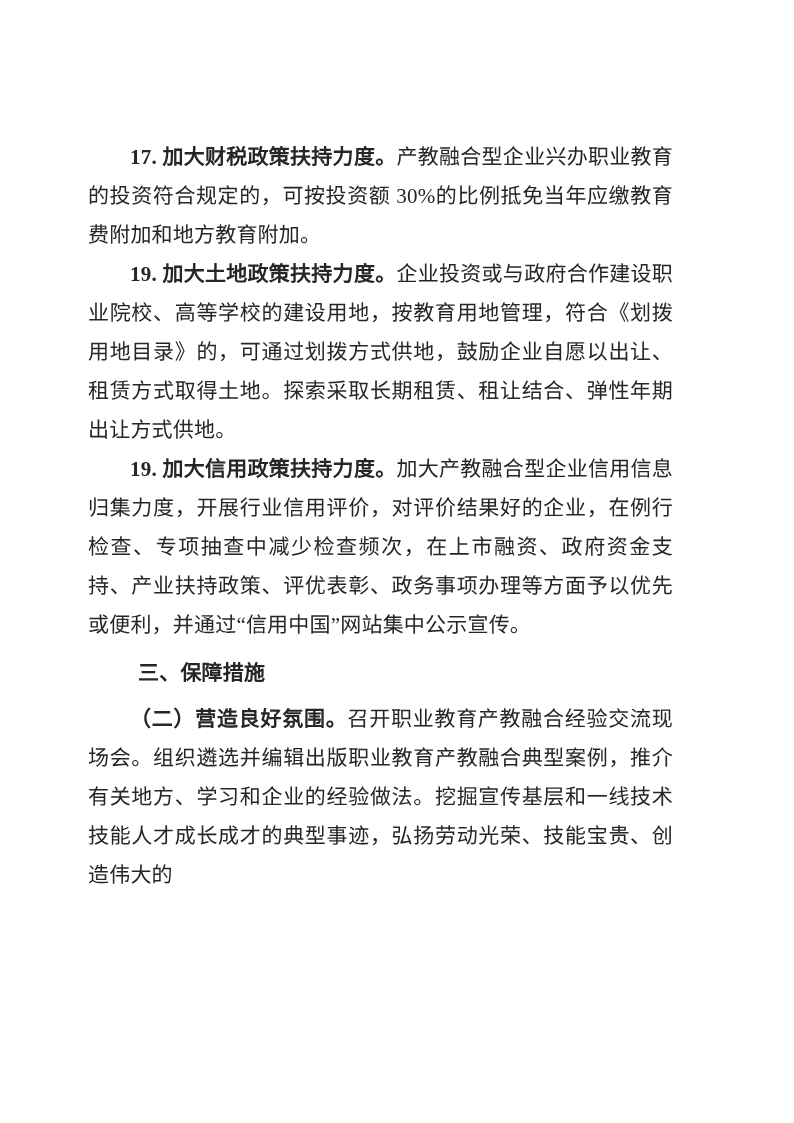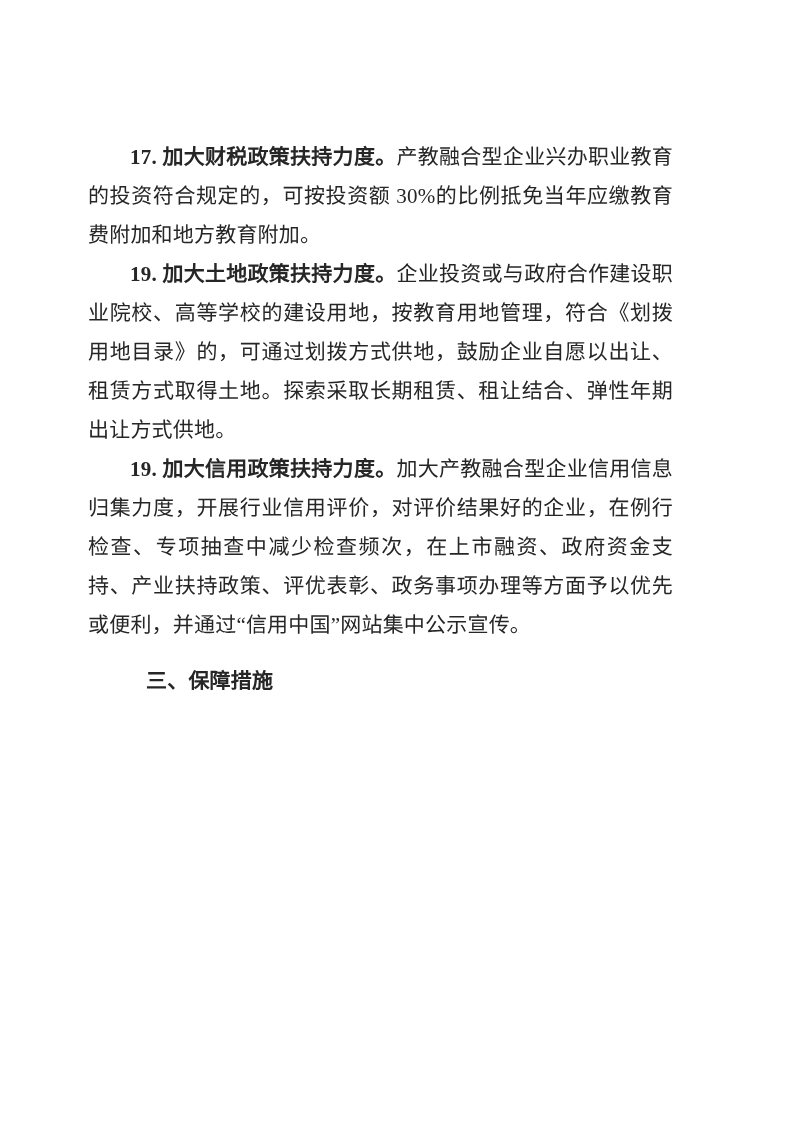--- a/index.html
+++ b/index.html
@@ -30,21 +30,21 @@
   }
   .para {
     margin: 0;
     padding: 0;
     text-indent: 2em;
   }
   .lead {
     font-weight: bold;
   }
   .section-heading {
-    margin: 16px;
+    margin: 8px;
     padding: 0;
     text-indent: 2em;
     font-size: 21px;
     line-height: 39px;
     font-weight: bold;
     font-family: "Liberation Sans", "DejaVu Sans", sans-serif;
     color: #262626;
     text-align: left;
   }
 </style>
@@ -56,15 +56,16 @@
 
     <p class="para"><span class="lead">17. 加大财税政策扶持力度。</span><span class="body-text">产教融合型企业兴办职业教育的投资符合规定的，可按投资额 30%的比例抵免当年应缴教育费附加和地方教育附加。</span></p>
 
     <p class="para"><span class="lead">19. 加大土地政策扶持力度。</span><span class="body-text">企业投资或与政府合作建设职业院校、高等学校的建设用地，按教育用地管理，符合《划拨用地目录》的，可通过划拨方式供地，鼓励企业自愿以出让、租赁方式取得土地。探索采取长期租赁、租让结合、弹性年期出让方式供地。</span></p>
 
     <p class="para"><span class="lead">19. 加大信用政策扶持力度。</span><span class="body-text">加大产教融合型企业信用信息归集力度，开展行业信用评价，对评价结果好的企业，在例行检查、专项抽查中减少检查频次，在上市融资、政府资金支持、产业扶持政策、评优表彰、政务事项办理等方面予以优先或便利，并通过“信用中国”网站集中公示宣传。</span></p>
 
     <p class="section-heading">三、保障措施</p>
 
 
+    <p class="para"><span class="lead">（二）营造良好氛围。</span><span class="body-text">召开职业教育产教融合经验交流现场会。组织遴选并编辑出版职业教育产教融合典型案例，推介有关地方、学习和企业的经验做法。挖掘宣传基层和一线技术技能人才成长成才的典型事迹，弘扬劳动光荣、技能宝贵、创造伟大的</span></p>
 
   </div>
 </div>
 
 </body></html>

